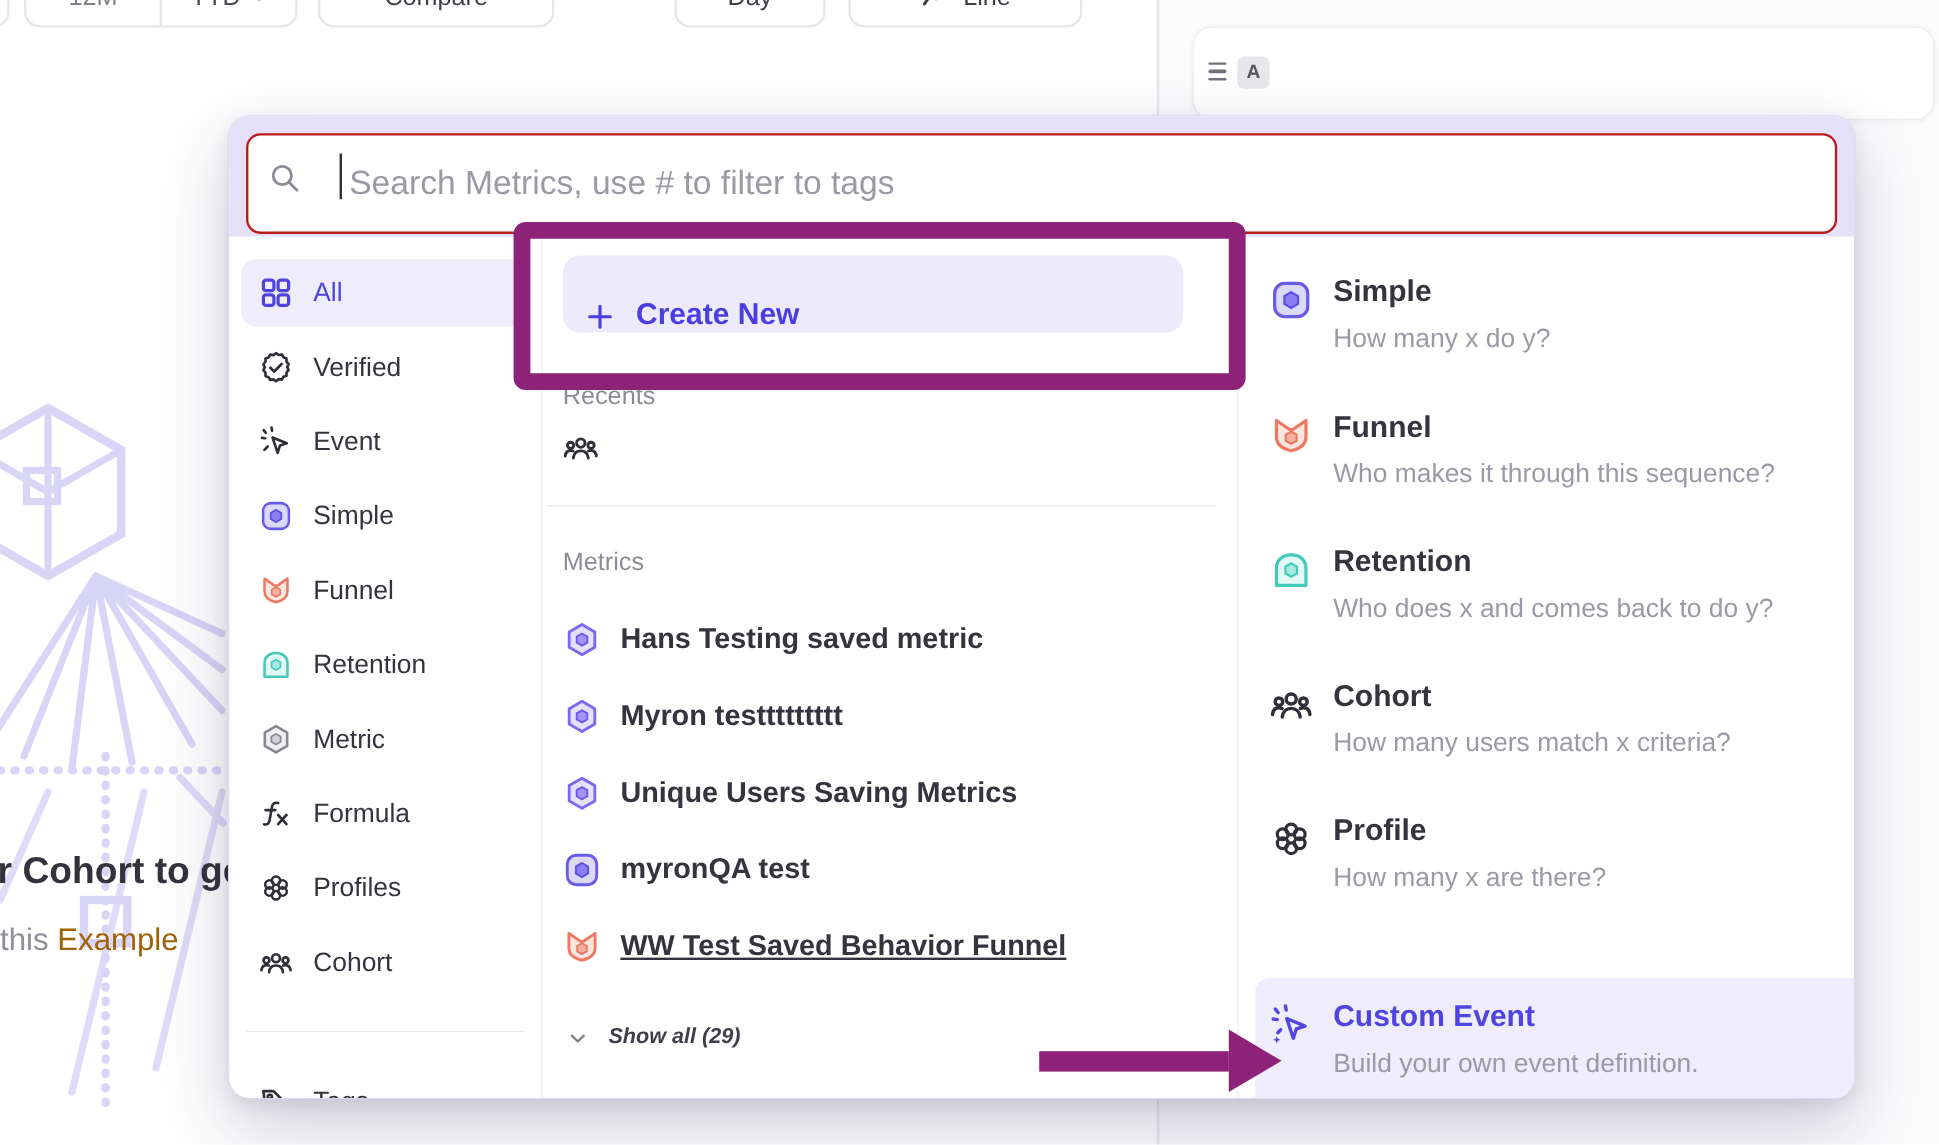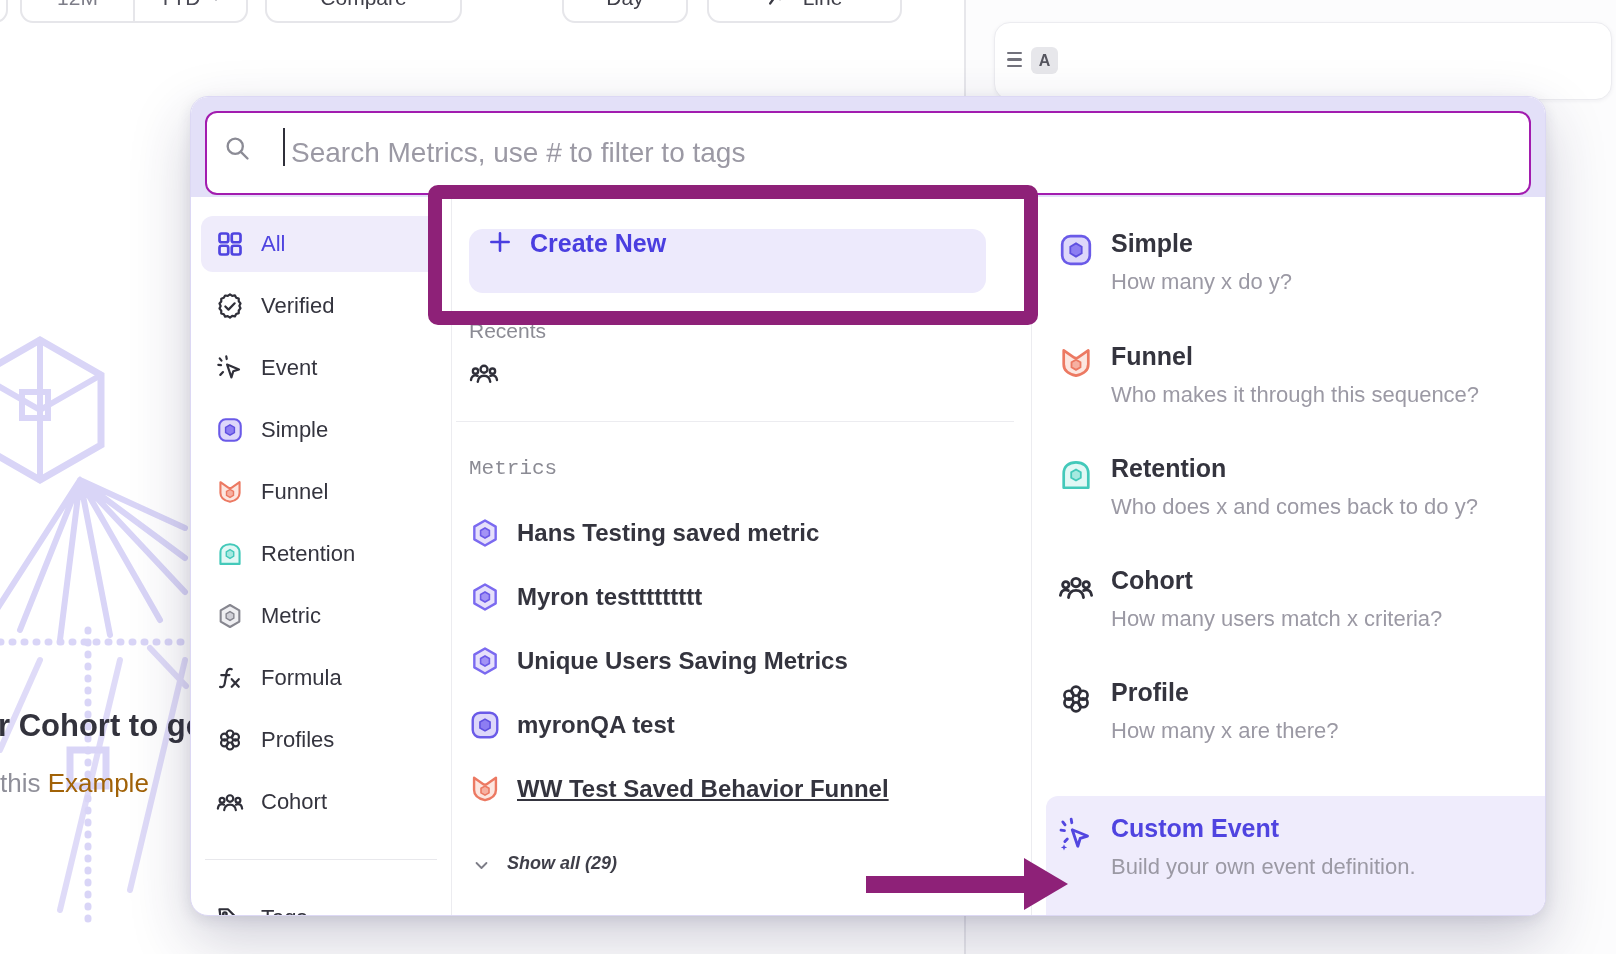--- a/index.html
+++ b/index.html
@@ -36,39 +36,39 @@
   .qcard .badge{position:absolute;left:36px;top:24px;width:27px;height:27px;background:#e7e7eb;border-radius:6px;
          display:flex;align-items:center;justify-content:center;font-size:16px;font-weight:700;color:#56565f;}
   .qcard .pill{position:absolute;left:72px;top:12px;width:522px;height:52px;background:#e9e6fb;border-radius:8px;
          display:flex;align-items:center;padding-left:16px;box-sizing:border-box;
          font-size:22px;font-weight:600;color:#4c40dd;}
 
   
   .modal{left:190px;top:96px;width:1356px;height:820px;background:#fff;border:1px solid #dcd8f4;border-radius:18px;
          box-shadow:0 24px 60px rgba(40,35,80,.22),0 4px 14px rgba(40,35,80,.10);z-index:10;overflow:hidden;box-sizing:border-box;}
   .search-band{position:absolute;left:0;top:0;right:0;height:100px;background:#e3e0f8;border-radius:17px 17px 0 0;}
-  .search-box{position:absolute;left:14px;top:14px;right:14px;height:84px;background:#fff;border:2px solid #a21caf;
+  .search-box{position:absolute;left:14px;top:14px;right:14px;height:84px;background:#fff;border:2px solid #b91c1c;
          border-radius:12px;box-sizing:border-box;}
   .search-box .sic{position:absolute;left:16px;top:21px;}
   .search-box .caret{position:absolute;left:76px;top:15px;width:2px;height:38px;background:#2f2f39;}
   .search-box input{position:absolute;inset:0;border:none;outline:none;background:transparent;
          padding:0 20px 0 84px;font-family:inherit;font-size:28px;color:#2f2f39;}
   .search-box input::placeholder{color:#9b99a4;}
 
   .col-div{position:absolute;top:100px;bottom:0;width:1px;background:#ececf0;}
 
   
   .side-row{position:absolute;left:10px;width:240px;height:56px;display:flex;align-items:center;gap:17px;
          padding-left:15px;box-sizing:border-box;border-radius:12px;font-size:22px;font-weight:500;color:#34343e;}
   .side-row.selected{background:#efecfb;color:#4f44e0;}
   .side-div{position:absolute;left:14px;top:762px;width:232px;height:1px;background:#e8e8ec;}
 
   
-  .create-btn{position:absolute;left:278px;top:132px;width:517px;height:64px;background:#edeafc;border-radius:14px;
-         display:flex;align-items:flex-start;gap:17px;padding-left:18px;box-sizing:border-box;
+  .create-btn{position:absolute;left:278px;top:116px;width:517px;height:64px;background:#edeafc;border-radius:14px;
+         display:flex;align-items:flex-end;gap:17px;padding-left:18px;box-sizing:border-box;
          font-size:25px;font-weight:600;color:#4a3ee0;}
   .sec-heading{position:absolute;left:278px;font-size:21px;font-weight:500;color:#8b8b94;}
   .mid-row{position:absolute;left:278px;width:540px;height:48px;display:flex;align-items:center;gap:16px;
          font-size:24px;font-weight:600;color:#34343e;white-space:nowrap;}
   .mid-div{position:absolute;left:265px;top:324px;width:558px;height:1px;background:#ececf0;}
   .show-all{position:absolute;left:282px;top:737px;height:40px;display:flex;align-items:flex-end;gap:17px;
          font-size:18px;font-weight:600;color:#3f3f49;font-style:italic;}
 
   
   .type-row{position:absolute;left:855px;width:495px;border-radius:12px;}
@@ -296,21 +296,21 @@
               <circle cx="12" cy="9" r="2.8"></circle>
               <path d="M7 19c.4-3 2.3-4.8 5-4.8s4.6 1.8 5 4.8"></path>
               <circle cx="5.2" cy="10.5" r="2.1"></circle>
               <path d="M1.6 17.6c.3-2.3 1.7-3.7 3.6-3.7.6 0 1.2.1 1.7.4"></path>
               <circle cx="18.8" cy="10.5" r="2.1"></circle>
               <path d="M22.4 17.6c-.3-2.3-1.7-3.7-3.6-3.7-.6 0-1.2.1-1.7.4"></path>
             </svg>
           </span>
       </div>
       <div class="mid-div"></div>
-      <div class="sec-heading" style="top:360px;font-family:Liberation Mono, monospace;">Metrics</div>
+      <div class="sec-heading" style="top:360px;">Metrics</div>
       <div class="show-all">
         <span class="ic ic16">
             <svg viewBox="0 0 24 24" fill="none" stroke="#7d7d87" stroke-width="2.6" stroke-linecap="round" stroke-linejoin="round">
               <path d="M5 8.5l7 7 7-7"></path>
             </svg>
           </span>
         <span>Show all (29)</span>
       </div>
     <div class="mid-row" style="top: 412px;">
           <span class="ic ic32">
@@ -411,21 +411,21 @@
               <circle cx="16.7" cy="9.5" r="3"></circle>
               <circle cx="16.7" cy="14.5" r="3"></circle>
               <circle cx="12" cy="17.2" r="3"></circle>
               <circle cx="7.3" cy="14.5" r="3"></circle>
               <circle cx="7.3" cy="9.5" r="3"></circle>
             </svg>
           </span>
           <div class="t-title" style="top:0px">Profile</div>
           <div class="t-desc" style="top:40px">How many x are there?</div>
         </div>
-        <div class="type-row hl" style="top: 699px; height: 130px; padding-left: 36px;">
+        <div class="type-row hl" style="top: 718px; height: 130px; padding-left: 36px;">
           <span class="tic ic ic36" style="top:21px">
             <svg viewBox="0 0 24 24" fill="none" stroke="#5246e0" stroke-width="1.9" stroke-linecap="round" stroke-linejoin="round">
               <path d="M9.5 8.5l10.2 4.2-4.9 1.6-1.6 5.2z"></path>
               <path d="M3.2 3.3l1.5 1.9M8.8 1.5l.4 2.3M2 8.8l2.3.3"></path>
               <path d="M6.2 14.7l-1.6 1.7"></path>
               <path d="M4 18.2l.6 1.5 1.5.6-1.5.6-.6 1.5-.6-1.5-1.5-.6 1.5-.6z" fill="#5246e0" stroke="none"></path>
             </svg>
           </span>
           <div class="t-title" style="top:18px">Custom Event</div>
           <div class="t-desc" style="top:58px">Build your own event definition.</div>

